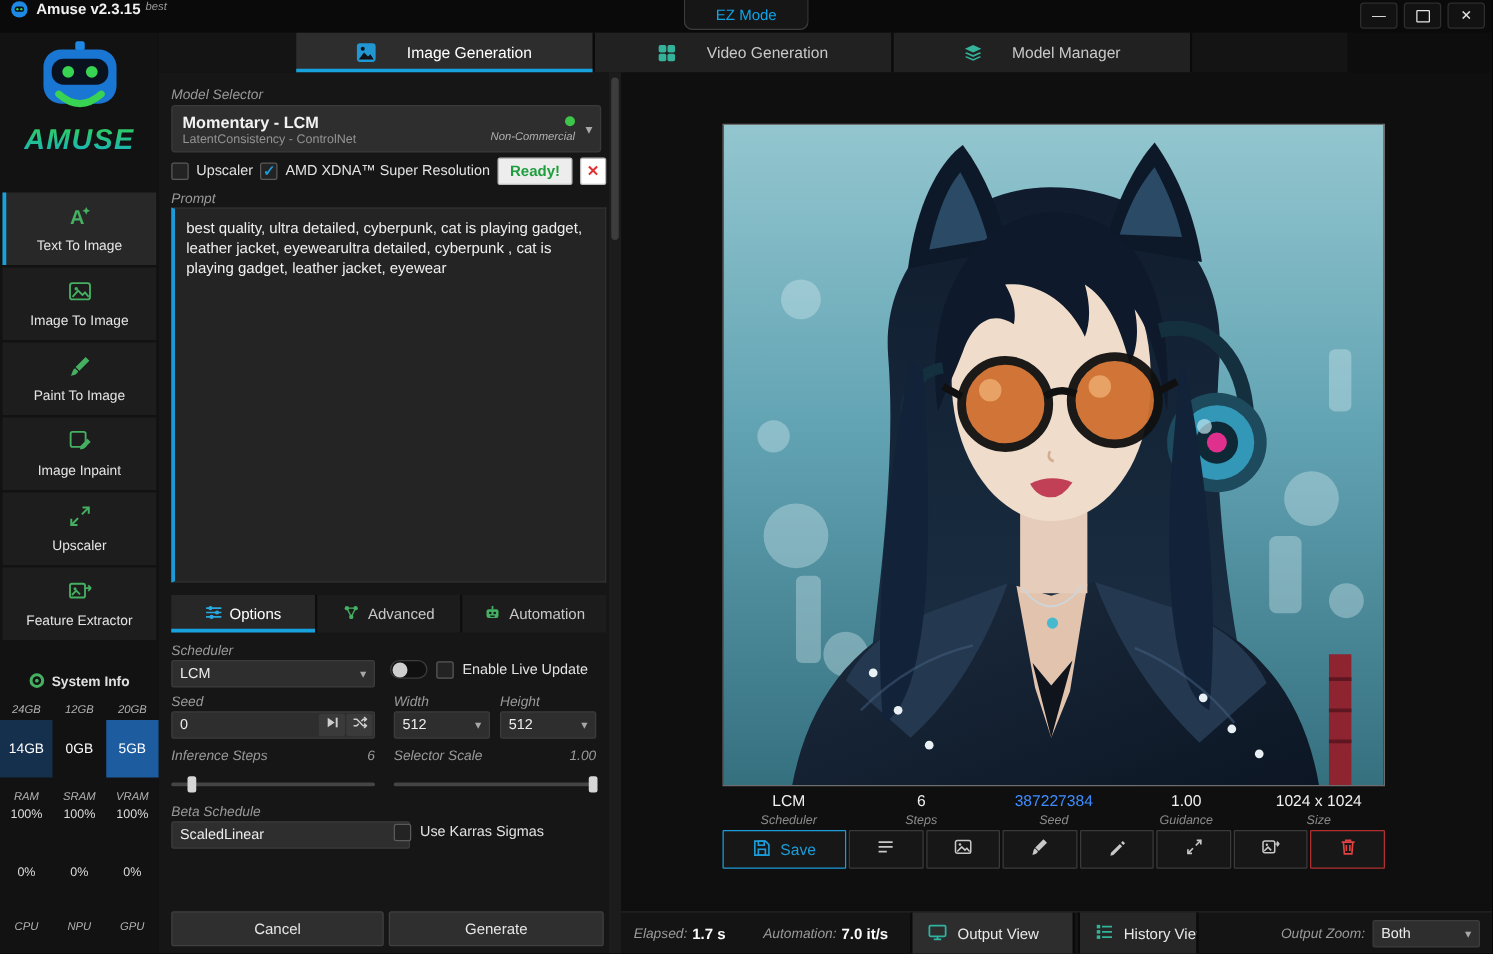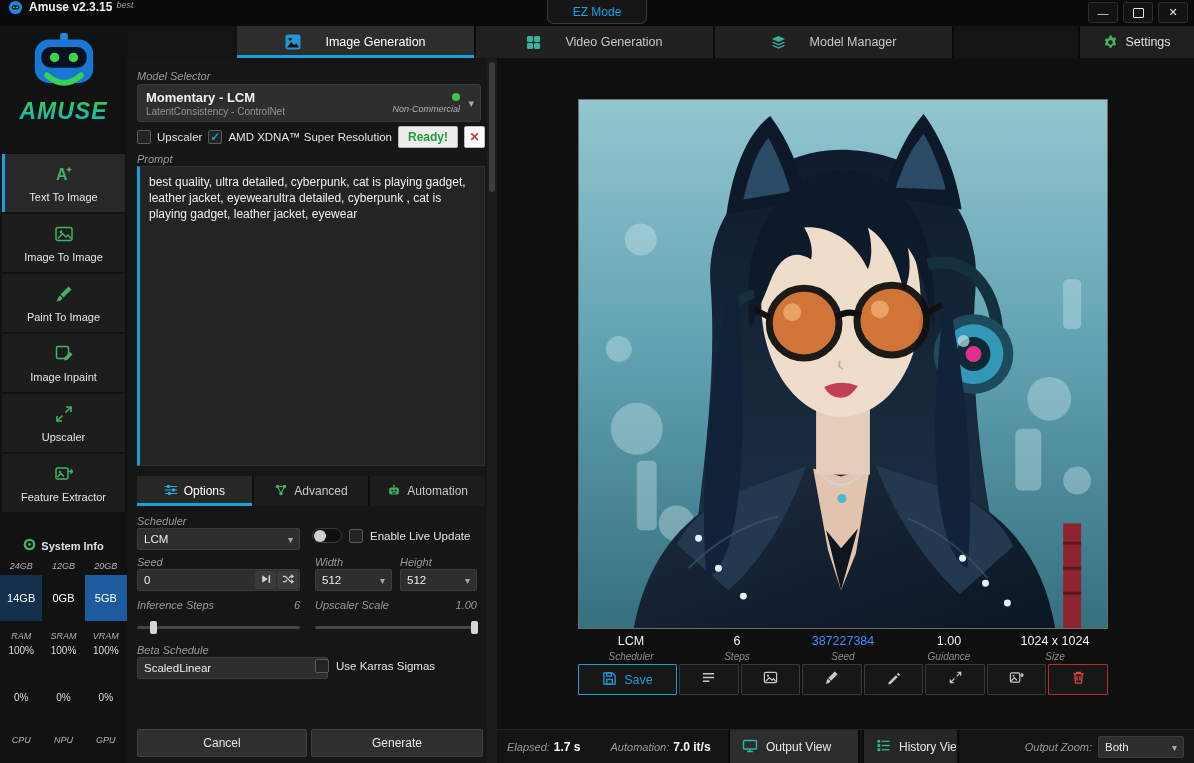--- a/index.html
+++ b/index.html
@@ -228,29 +228,20 @@
       <span class="t-ico">
         <svg width="15" height="15" viewBox="0 0 16 16">
             <path d="M8 1 L15 4.2 8 7.4 1 4.2 Z" fill="#35b39a"></path>
             <path d="M2.5 7.2 L8 9.7 13.5 7.2 15 8 8 11.2 1 8 Z" fill="#35b39a"></path>
             <path d="M2.5 10.6 L8 13.1 13.5 10.6 15 11.4 8 14.6 1 11.4 Z" fill="#35b39a"></path>
           </svg>
       </span>
       <span>Model Manager</span>
     </div>
   </div>
-  <div class="settings-btn">
-    <span class="t-ico">
-      <svg width="15" height="15" viewBox="0 0 16 16">
-          <path fill="#45b061" d="M6.8.5h2.4l.4 1.8a6 6 0 0 1 1.6.9l1.7-.7 1.2 2.1-1.3 1.2c.1.4.2.8.2 1.2s-.1.8-.2 1.2l1.3 1.2-1.2 2.1-1.7-.7a6 6 0 0 1-1.6.9l-.4 1.8H6.8l-.4-1.8a6 6 0 0 1-1.6-.9l-1.7.7-1.2-2.1 1.3-1.2A5 5 0 0 1 3 8c0-.4.1-.8.2-1.2L1.9 5.6l1.2-2.1 1.7.7a6 6 0 0 1 1.6-.9z"></path>
-          <circle cx="8" cy="8" r="2.3" fill="#11161b"></circle>
-        </svg>
-    </span>
-    <span>Settings</span>
-  </div>
 
   <div class="sidebar">
     <div class="logo">
       <svg width="78" height="66" viewBox="0 0 80 70">
         <rect x="36" y="1" width="8" height="8" rx="2" fill="#1e88e5"></rect>
         <rect x="9" y="8" width="62" height="46" rx="15" fill="#1976d2"></rect>
         <rect x="16" y="16" width="48" height="22" rx="10" fill="#0a1220"></rect>
         <circle cx="30" cy="27" r="5" fill="#39d353"></circle>
         <circle cx="50" cy="27" r="5" fill="#39d353"></circle>
         <path d="M22 46 Q40 62 58 46" stroke="#39d353" stroke-width="6" fill="none" stroke-linecap="round"></path>
@@ -484,21 +475,21 @@
       <span class="chev">▾</span>
     </div>
 
     <div class="val-label lbl-steps">Inference Steps</div>
     <div class="val-label val-steps">6</div>
     <div class="slider sld-steps">
       <div class="track"></div>
       <div class="handle" style="left:8%;"></div>
     </div>
 
-    <div class="val-label lbl-guid">Upscaler Scale</div>
+    <div class="val-label lbl-guid">Selector Scale</div>
     <div class="val-label val-guid">1.00</div>
     <div class="slider sld-guid">
       <div class="track"></div>
       <div class="handle" style="left:96%;"></div>
     </div>
 
     <div class="f-label lbl-beta">Beta Schedule</div>
     <div class="select sel-beta">
       <span>ScaledLinear</span>
       <span class="chev">▾</span>

